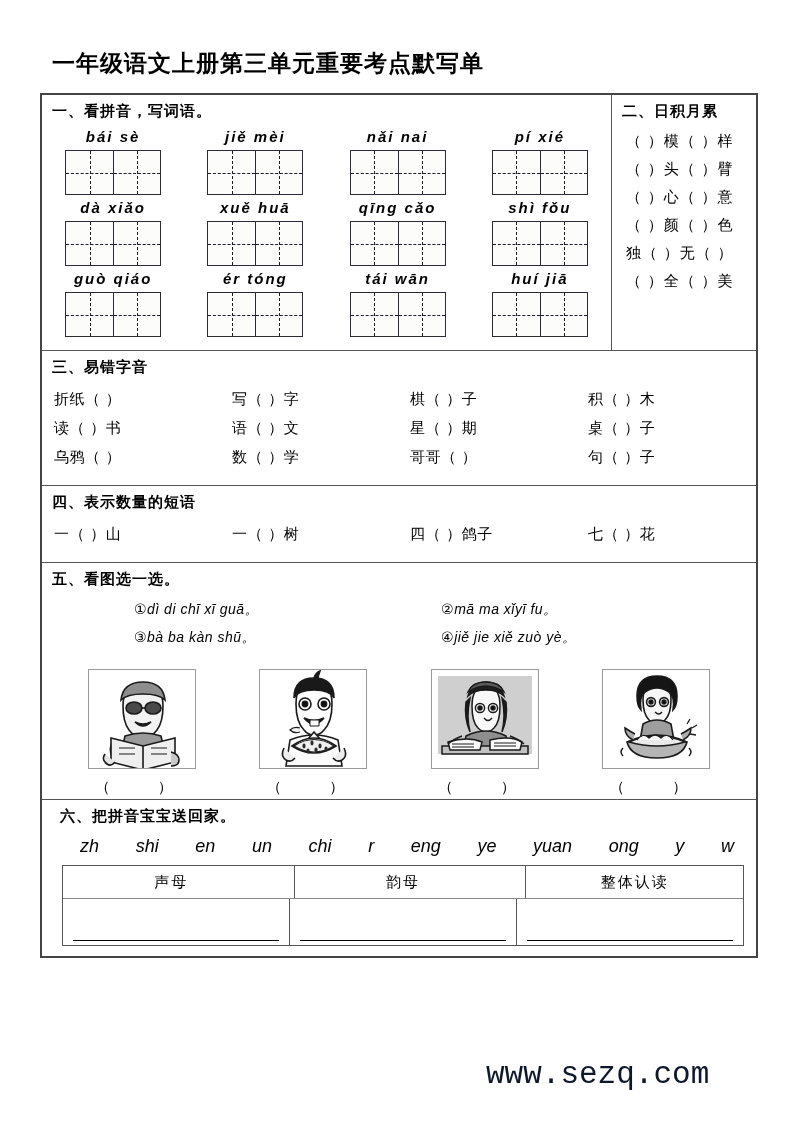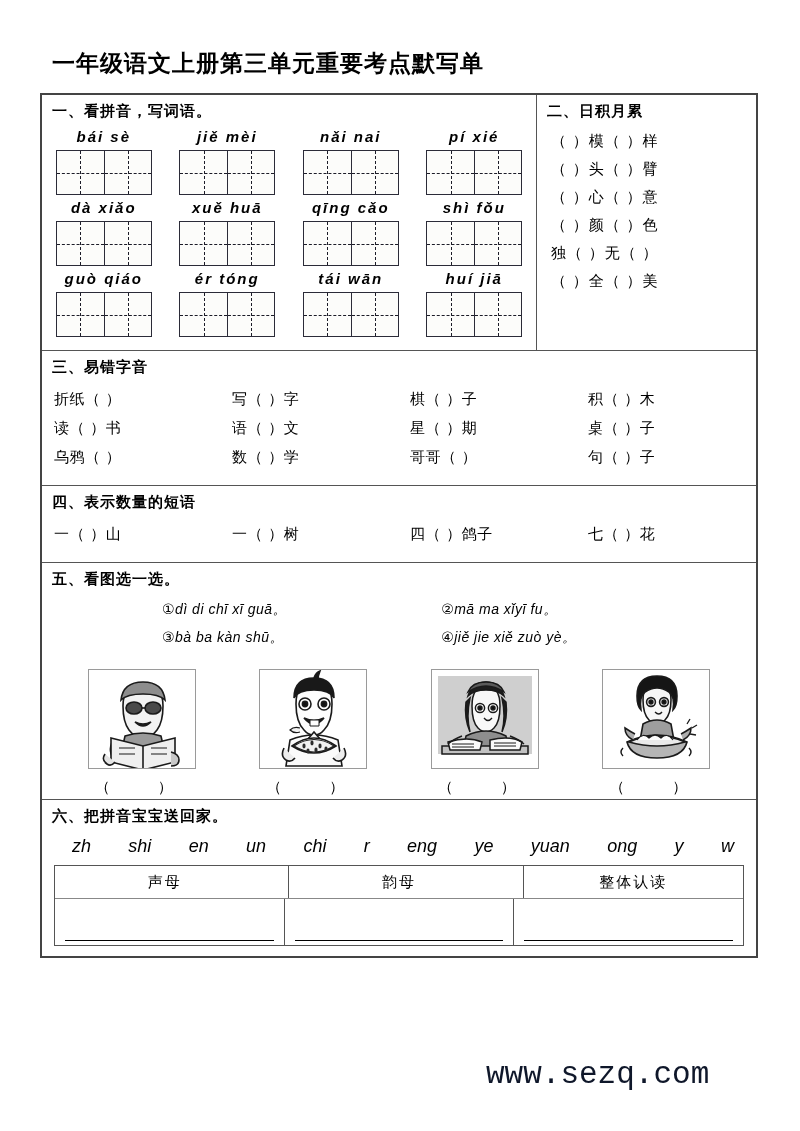--- a/index.html
+++ b/index.html
@@ -37,34 +37,34 @@
     border: 2px solid #444;
     box-sizing: border-box;
     background: #fff;
   }
 
   .sec {
     border-bottom: 1.5px solid #555;
     box-sizing: border-box;
     position: relative;
   }
-  .sec:last-child { border-bottom: none; }
+  .sec:last-child { border-bottom: none; margin-left: 8px; }
 
   .sec-title {
     font-size: 15px;
     font-weight: bold;
     font-family: "DejaVu Serif", "Liberation Serif", serif;
     letter-spacing: 1px;
     padding: 7px 0 2px 10px;
   }
 
   
   .split-row { display: flex; }
   .col-left {
-    width: 495px;
+    width: 570px;
     border-right: 1.5px solid #555;
     box-sizing: border-box;
   }
   .col-right {
     flex: 1;
     box-sizing: border-box;
   }
 
   .pinyin-block { padding: 4px 0 10px 0; }
   .pinyin-row {
@@ -138,21 +138,21 @@
     padding-left: 12px;
     box-sizing: border-box;
     white-space: nowrap;
   }
 
   
   .sent-rows { padding: 2px 0 6px 0; }
   .sent-row { display: flex; margin: 8px 0 10px 0; }
   .sent-item {
     width: 358px;
-    padding-left: 120px;
+    padding-left: 92px;
     box-sizing: border-box;
     font-size: 14px;
     font-style: italic;
     font-family: "Liberation Sans", "DejaVu Sans", sans-serif;
     letter-spacing: 0.5px;
     white-space: nowrap;
   }
   .sent-item:nth-child(2) { padding-left: 42px; }
 
   .pic-row {

